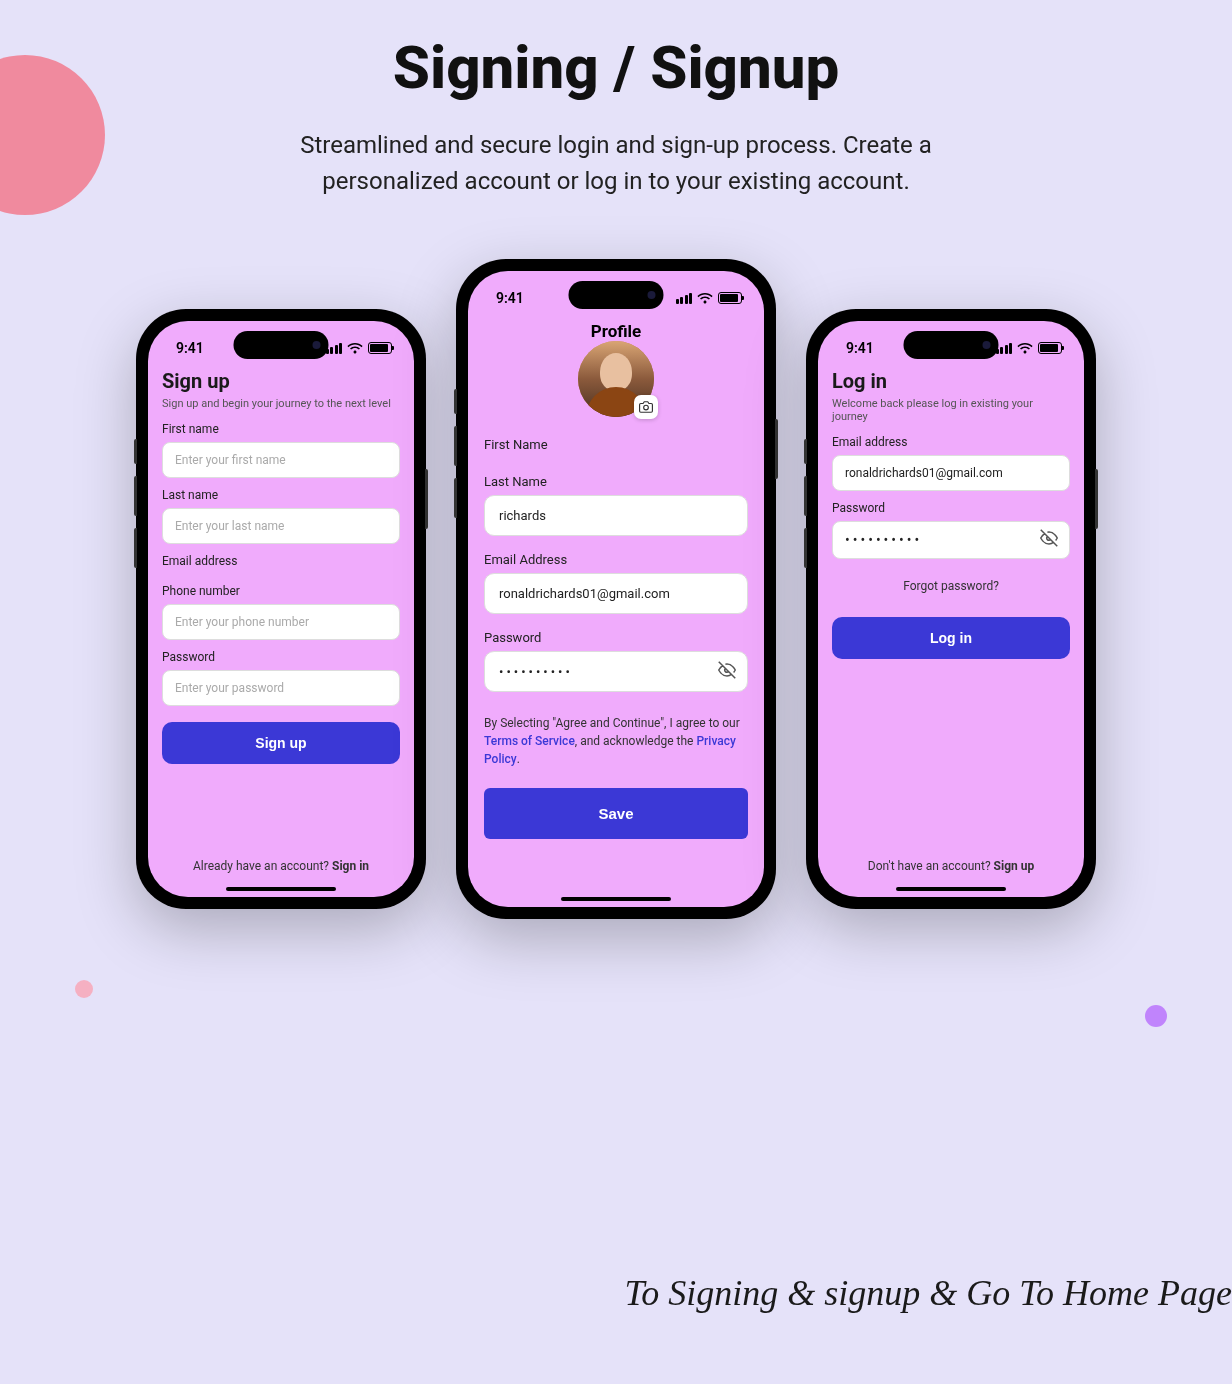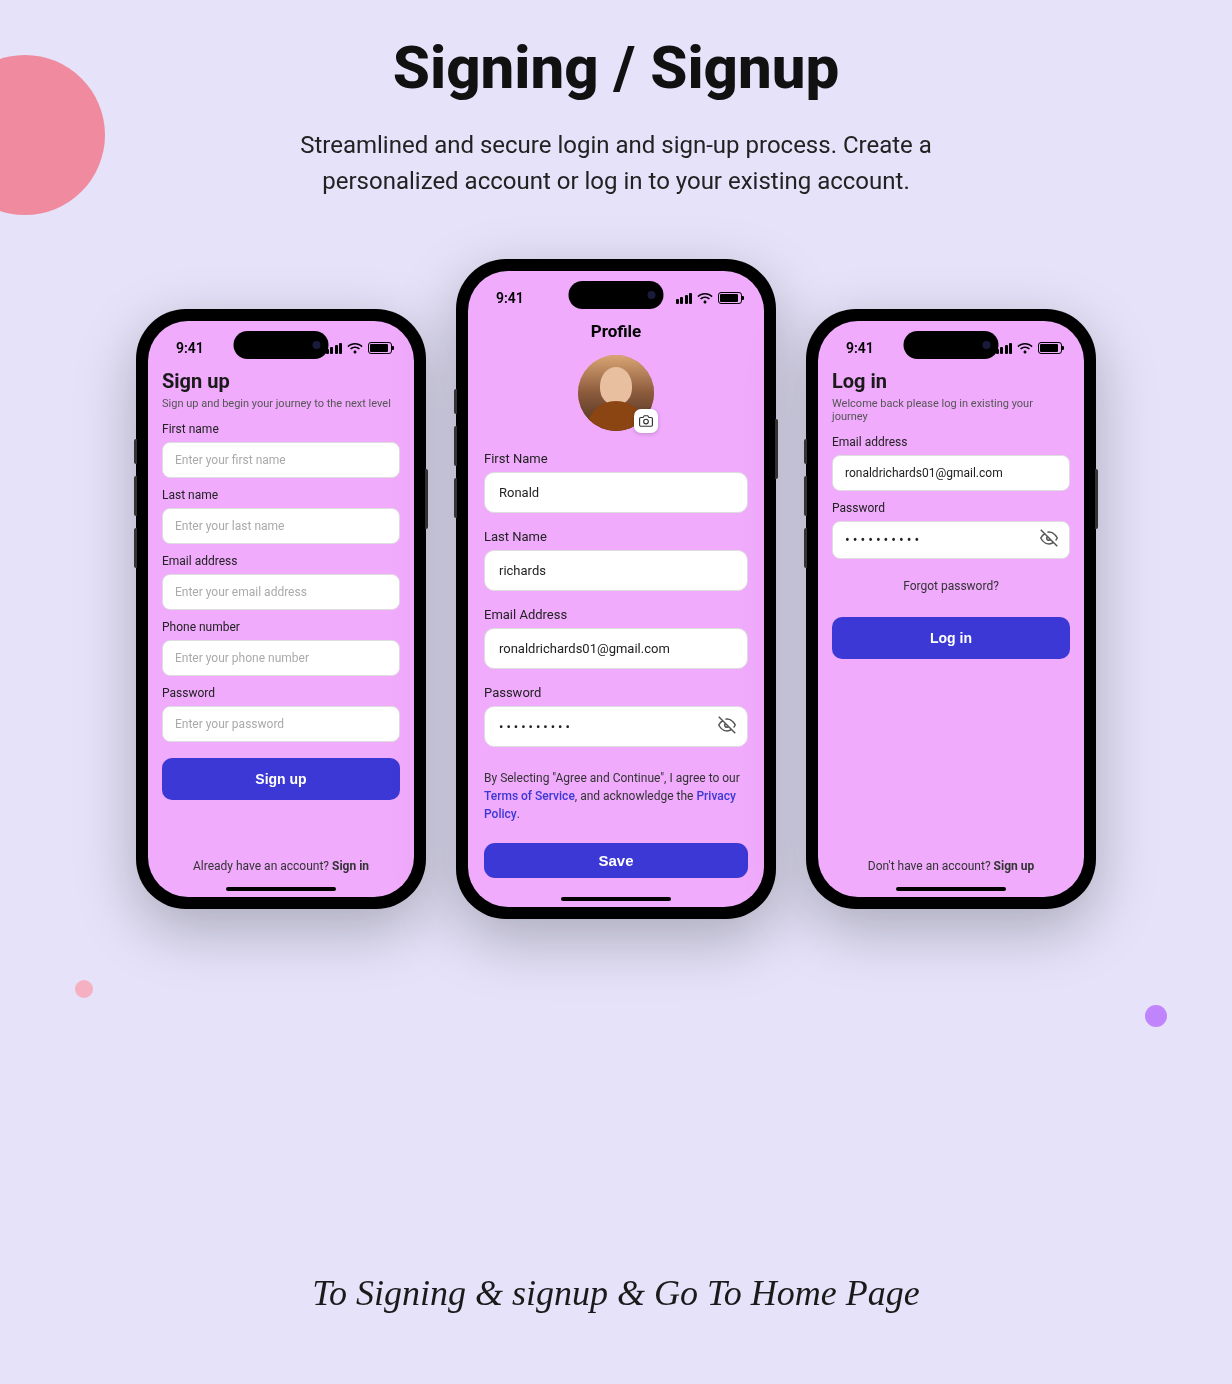--- a/index.html
+++ b/index.html
@@ -120,21 +120,21 @@
 .sig-bars span:nth-child(4){height:11px}
 .wifi-icon { width:16px; height:12px; position:relative; }
 .wifi-icon svg { width:16px; height:12px; }
 .battery { width:24px; height:12px; border:1.5px solid #000; border-radius:3px; position:relative; }
 .battery::after { content:''; position:absolute; right:-3px; top:3px; width:2px; height:4px; background:#000; border-radius:0 1px 1px 0; }
 .battery::before { content:''; position:absolute; left:1px; top:1px; bottom:1px; width:18px; background:#000; border-radius:1px; }
 .content { flex:1; padding: 0 16px; display:flex; flex-direction:column; }
 .content.small { padding: 0 14px; }
 .title-lg { font-size:20px; font-weight:700; color:#1a1a1a; margin-top:4px; }
 .subtitle-sm { font-size:11px; color:#555; margin-top:4px; margin-bottom:12px; }
-.profile-title { font-size:17px; font-weight:700; text-align:center; margin-top:6px; margin-bottom:14px; }
+.profile-title { font-size:17px; font-weight:700; text-align:center; margin-top:6px; margin-bottom:0; }
 .avatar-wrap { text-align:center; position:relative; width:76px; height:76px; margin:0 auto 20px; }
 .avatar { width:76px; height:76px; border-radius:50%; background: radial-gradient(circle at 35% 30%, #e8c4a0 0%, #c97a4a 40%, #7a4830 100%); display:flex; align-items:center; justify-content:center; overflow:hidden; }
 .avatar-inner { width:100%; height:100%; background: linear-gradient(180deg, #d9a574 0%, #8b5a3c 50%, #4a3020 100%); position:relative; }
 .avatar-inner::before { content:''; position:absolute; top:12px; left:50%; transform:translateX(-50%); width:32px; height:38px; background:#e8c0a0; border-radius:50% 50% 45% 45%; }
 .avatar-inner::after { content:''; position:absolute; bottom:0; left:50%; transform:translateX(-50%); width:60px; height:30px; background:#8B4513; border-radius:30px 30px 0 0; }
 .camera-badge { position:absolute; bottom:-2px; right:-4px; width:24px; height:24px; background:#fff; border-radius:7px; box-shadow:0 1px 4px rgba(0,0,0,0.2); display:flex; align-items:center; justify-content:center; }
 .camera-badge svg { width:14px; height:14px; }
 .field-group { margin-bottom:10px; }
 .field-group.lg { margin-bottom:16px; }
 .field-label { font-size:12px; color:#222; margin-bottom:6px; display:block; }
@@ -147,29 +147,29 @@
 .input.lg { padding:12px 14px; font-size:13px; border-radius:10px; }
 .input::placeholder { color:#aaa; }
 .input-wrap { position:relative; }
 .eye-icon { position:absolute; right:12px; top:50%; transform:translateY(-50%); cursor:pointer; }
 .eye-icon svg { width:18px; height:18px; stroke:#555; }
 .btn-primary {
   width:100%; background:#3B38D6; color:#fff; border:none;
   border-radius:10px; padding:13px; font-size:14px; font-weight:600;
   cursor:pointer; margin-top:6px;
 }
-.btn-primary.lg { padding:9px; font-size:15px; border-radius:11px; }
+.btn-primary.lg { padding:17px; font-size:15px; border-radius:6px; }
 .terms { font-size:12px; color:#333; line-height:1.5; margin-top:6px; margin-bottom:14px; }
 .terms a { color:#3B38D6; text-decoration:none; font-weight:500; }
 .forgot { text-align:center; font-size:12px; color:#333; margin-top:10px; margin-bottom:18px; cursor:pointer; }
 .bottom-text { text-align:center; font-size:12px; color:#333; margin-top:auto; margin-bottom:14px; }
 .bottom-text b { font-weight:700; }
 .home-indicator { width:110px; height:4px; background:#000; border-radius:3px; margin:0 auto 6px; }
 .dots { letter-spacing:3px; font-size:14px; color:#222; }
-.footer-text { position:absolute; bottom:70px; width:100%; text-align:center; font-family: 'Brush Script MT', cursive; font-size:36px; font-style:italic; color:#1a1a1a; z-index:1; }
+.footer-text { position:absolute; bottom:70px; width:100%; text-align:right; font-family: 'Brush Script MT', cursive; font-size:36px; font-style:italic; color:#1a1a1a; z-index:1; }
 .side-buttons-left { position:absolute; left:-2px; top:130px; width:3px; }
 .side-buttons-left div { background:#333; border-radius:2px 0 0 2px; margin-bottom:12px; }
 .side-buttons-left div:nth-child(1){height:25px}
 .side-buttons-left div:nth-child(2){height:40px}
 .side-buttons-left div:nth-child(3){height:40px}
 .side-buttons-right { position:absolute; right:-2px; top:160px; width:3px; height:60px; background:#333; border-radius:0 2px 2px 0; }
 </style>
 </head>
 <body>
 
@@ -215,21 +215,20 @@
         <div class="field-group">
           <label class="field-label">First name</label>
           <input class="input" placeholder="Enter your first name" style="">
         </div>
         <div class="field-group">
           <label class="field-label">Last name</label>
           <input class="input" placeholder="Enter your last name" style="">
         </div>
         <div class="field-group">
           <label class="field-label">Email address</label>
-          <input class="input" placeholder="Enter your email address" style="">
         </div>
         <div class="field-group">
           <label class="field-label">Phone number</label>
           <input class="input" placeholder="Enter your phone number" style="">
         </div>
         <div class="field-group">
           <label class="field-label">Password</label>
           <input class="input" type="password" placeholder="Enter your password" style="">
         </div>
         <button class="btn-primary">Sign up</button>
@@ -274,21 +273,20 @@
           <div class="camera-badge">
             <svg viewBox="0 0 24 24" fill="none" stroke="#333" stroke-width="2">
                 <path d="M23 19a2 2 0 0 1-2 2H3a2 2 0 0 1-2-2V8a2 2 0 0 1 2-2h4l2-3h6l2 3h4a2 2 0 0 1 2 2z"></path>
                 <circle cx="12" cy="13" r="4"></circle>
               </svg>
           </div>
         </div>
 
         <div class="field-group lg">
           <label class="field-label lg">First Name</label>
-          <input class="input lg" value="Ronald" style="">
         </div>
         <div class="field-group lg">
           <label class="field-label lg">Last Name</label>
           <input class="input lg" value="richards" style="">
         </div>
         <div class="field-group lg">
           <label class="field-label lg">Email Address</label>
           <input class="input lg" value="ronaldrichards01@gmail.com" style="">
         </div>
         <div class="field-group lg">

